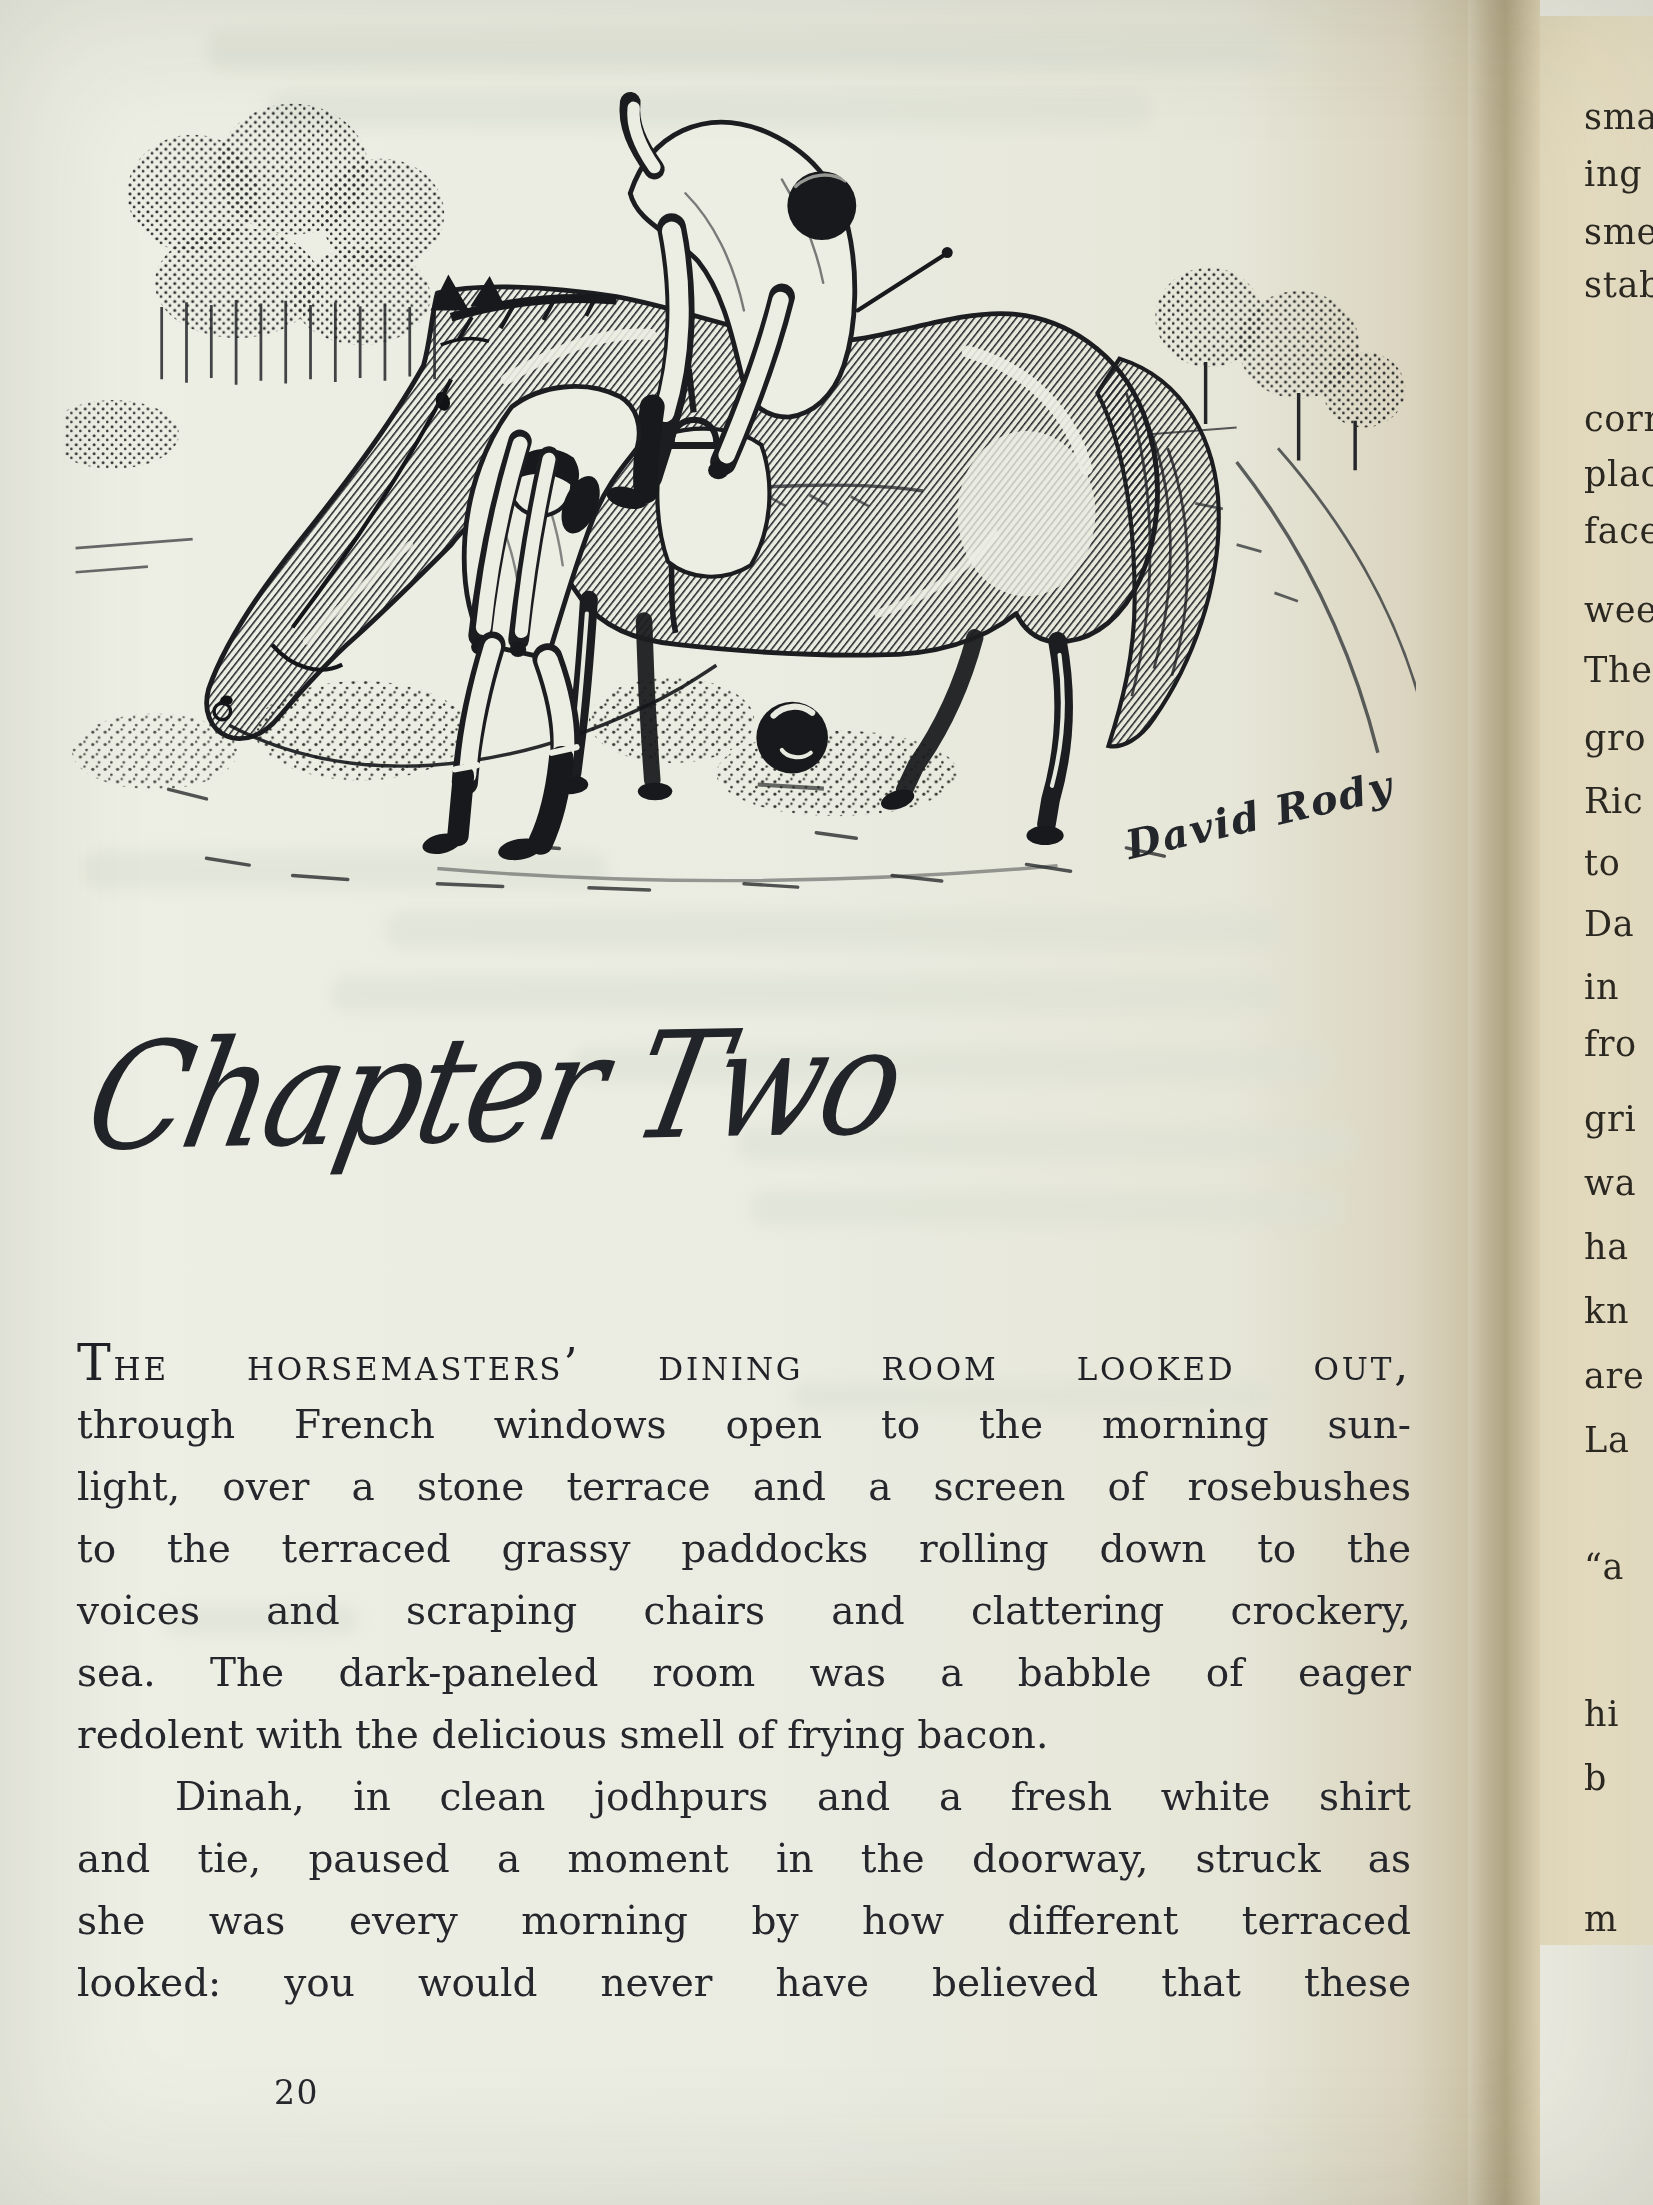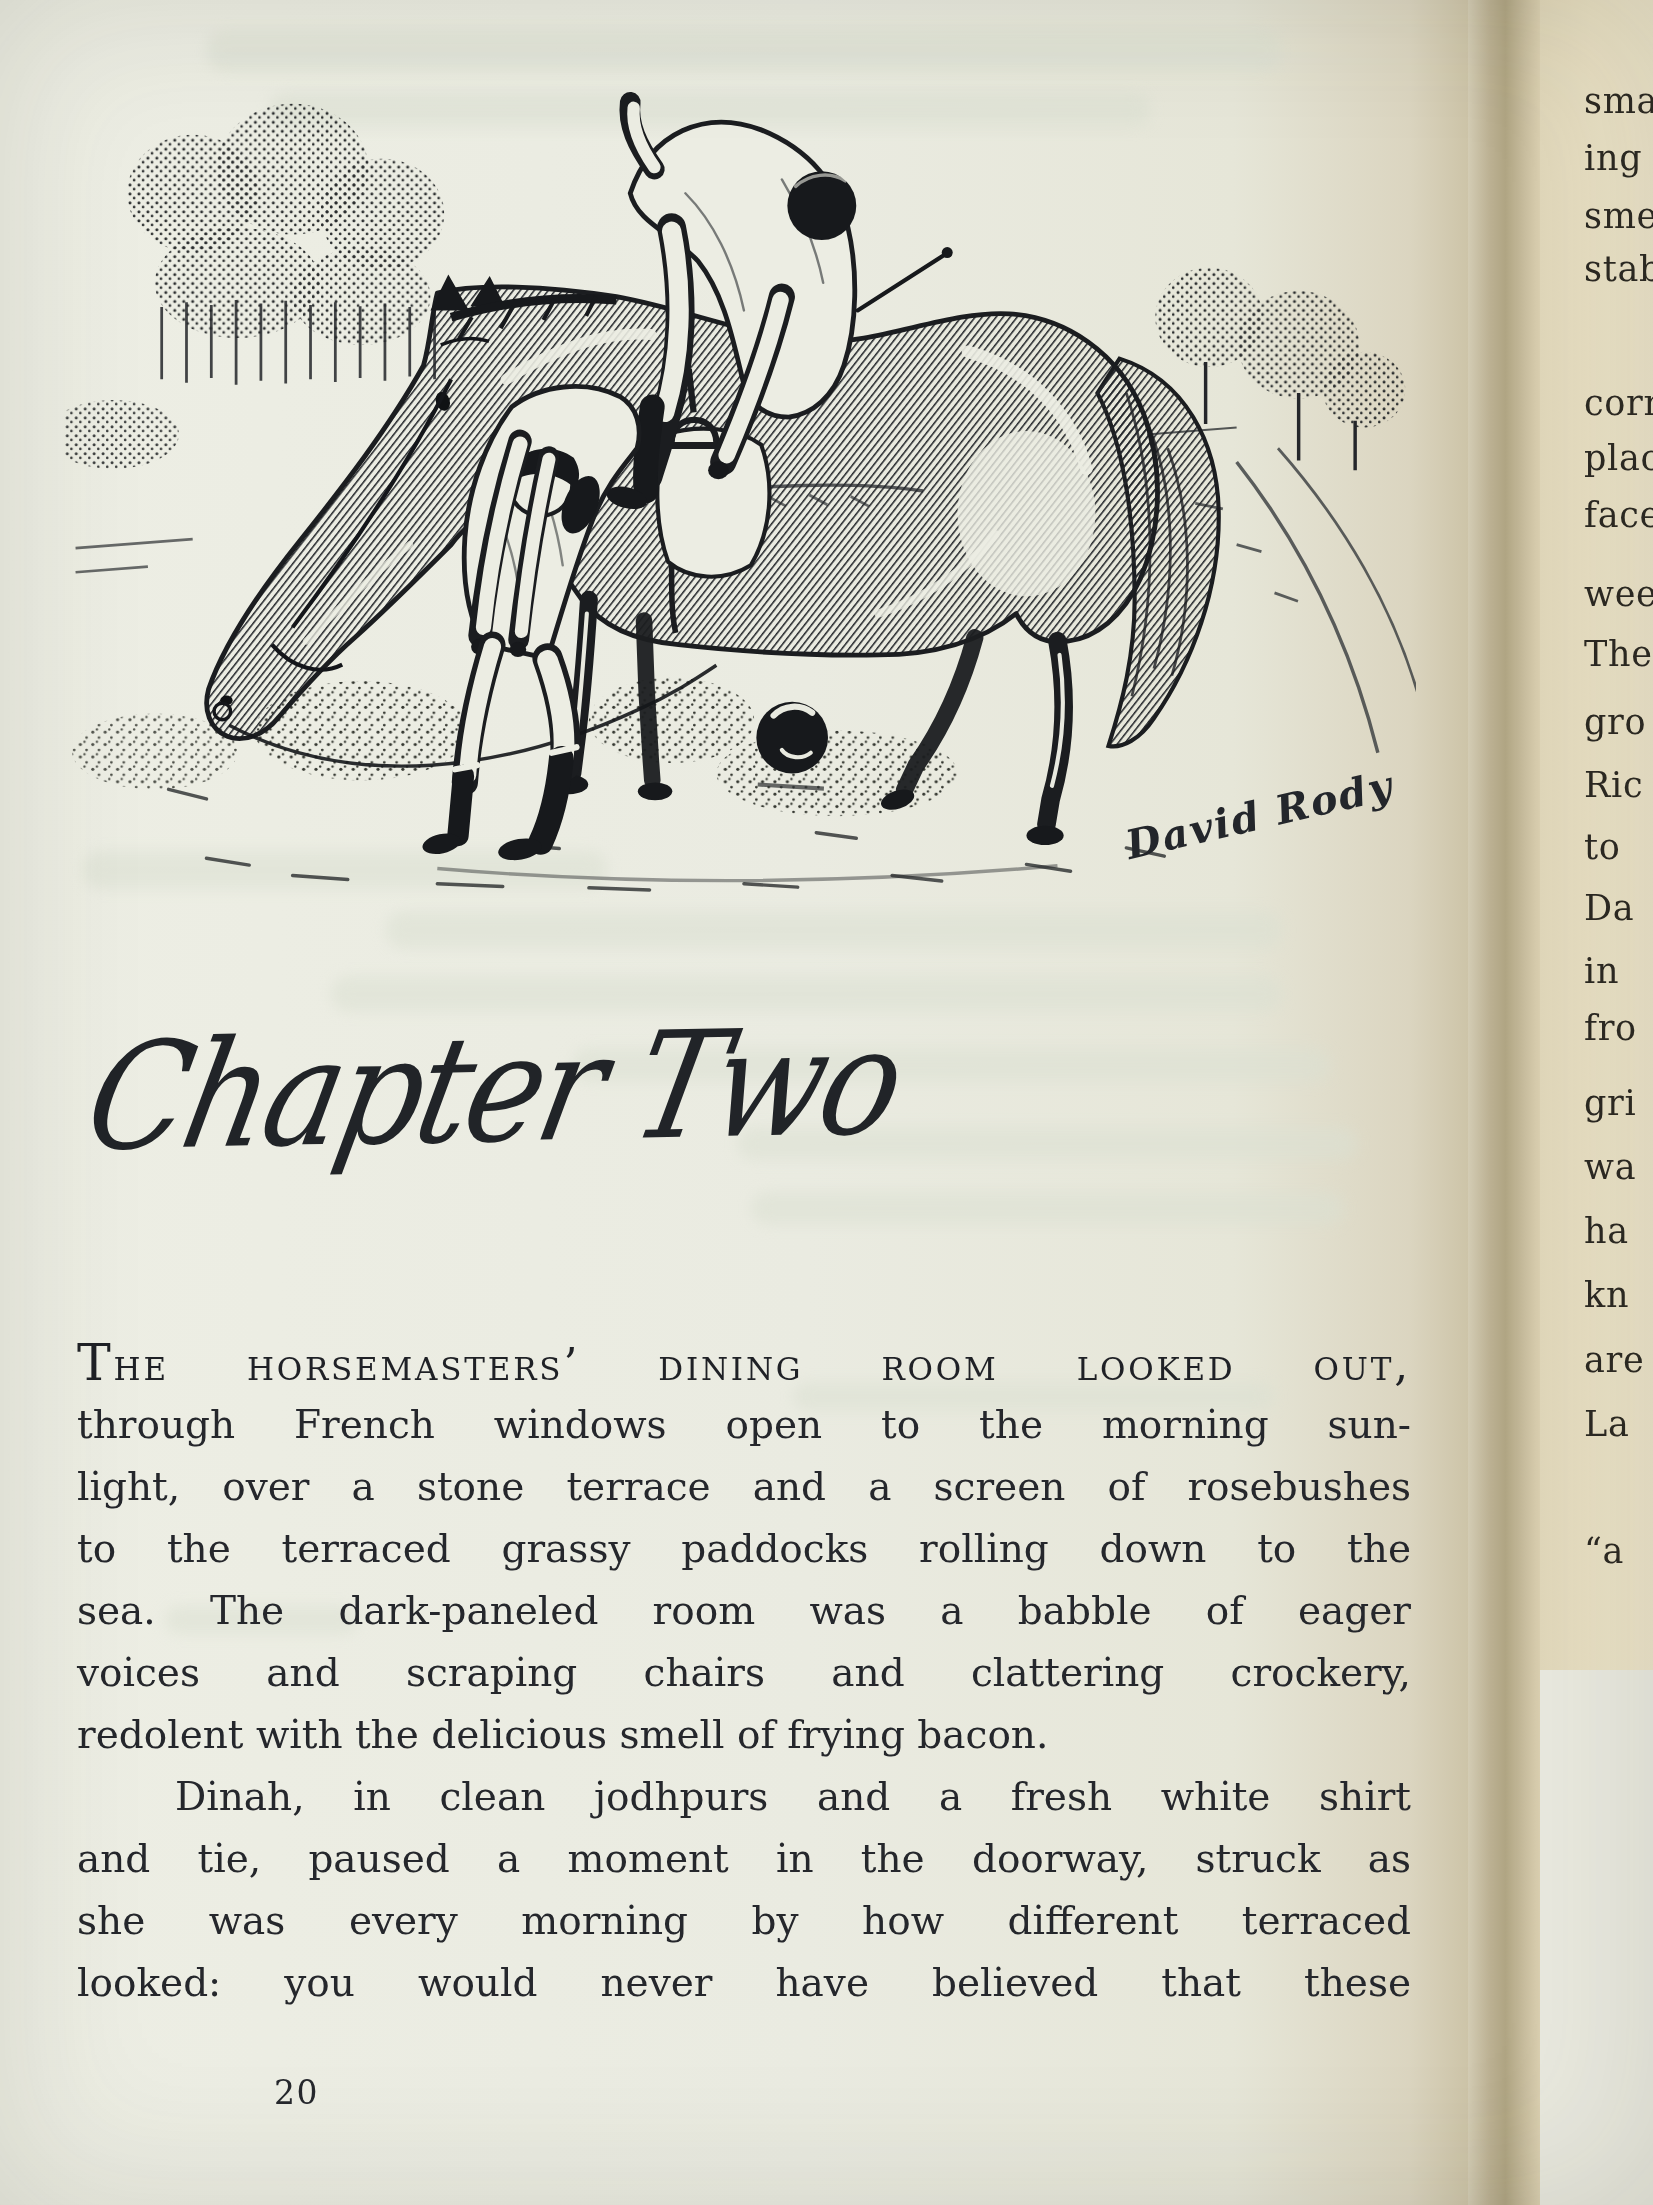--- a/index.html
+++ b/index.html
@@ -11,21 +11,21 @@
   
   #left-page{
     position:absolute;left:0;top:0;width:1468px;height:2205px;
     background:linear-gradient(90deg,#edeee4 0%,#eaebe1 55%,#e6e6d8 84%,#dbd5c0 96%,#cdc4a8 100%);
   }
   #gutter{
     position:absolute;left:1468px;top:0;width:72px;height:2205px;
     background:linear-gradient(90deg,#d3ccb4 0%,#bcb193 30%,#b0a583 52%,#c8bd9e 78%,#dbd0b1 100%);
   }
   #right-page{
-    position:absolute;left:1540px;top:0;width:114px;height:1670px;
+    position:absolute;left:1540px;top:16px;width:114px;height:1929px;
     background:linear-gradient(90deg,#e0d7ba 0%,#e8dfc3 45%,#ece4ca 100%);
     overflow:hidden;
   }
   .frag{
     position:absolute;left:44px;width:96px;
     font-size:35px;color:#2b2822;letter-spacing:0.7px;white-space:nowrap;
   }
   
   .ghost{
     position:absolute;background:#dbe0d2;opacity:.55;filter:blur(6.9px);
@@ -267,22 +267,22 @@
 
   <div id="signature">David Rody</div>
 
   <div id="chapter-heading">Chapter Two</div>
 
   <div id="text-block">
     <div class="line lead">The horsemasters’ dining room looked out,</div>
     <div class="line">through French windows open to the morning sun-</div>
     <div class="line">light, over a stone terrace and a screen of rosebushes</div>
     <div class="line">to the terraced grassy paddocks rolling down to the</div>
+    <div class="line">voices and scraping chairs and clattering crockery,</div>
     <div class="line">sea. The dark-paneled room was a babble of eager</div>
-    <div class="line">voices and scraping chairs and clattering crockery,</div>
     <div class="line noj">redolent with the delicious smell of frying bacon.</div>
     <div class="line indent">Dinah, in clean jodhpurs and a fresh white shirt</div>
     <div class="line">and tie, paused a moment in the doorway, struck as</div>
     <div class="line">she was every morning by how different terraced</div>
     <div class="line">looked: you would never have believed that these</div>
   </div>
 
   <div id="page-number">20</div>
 </div>
 

